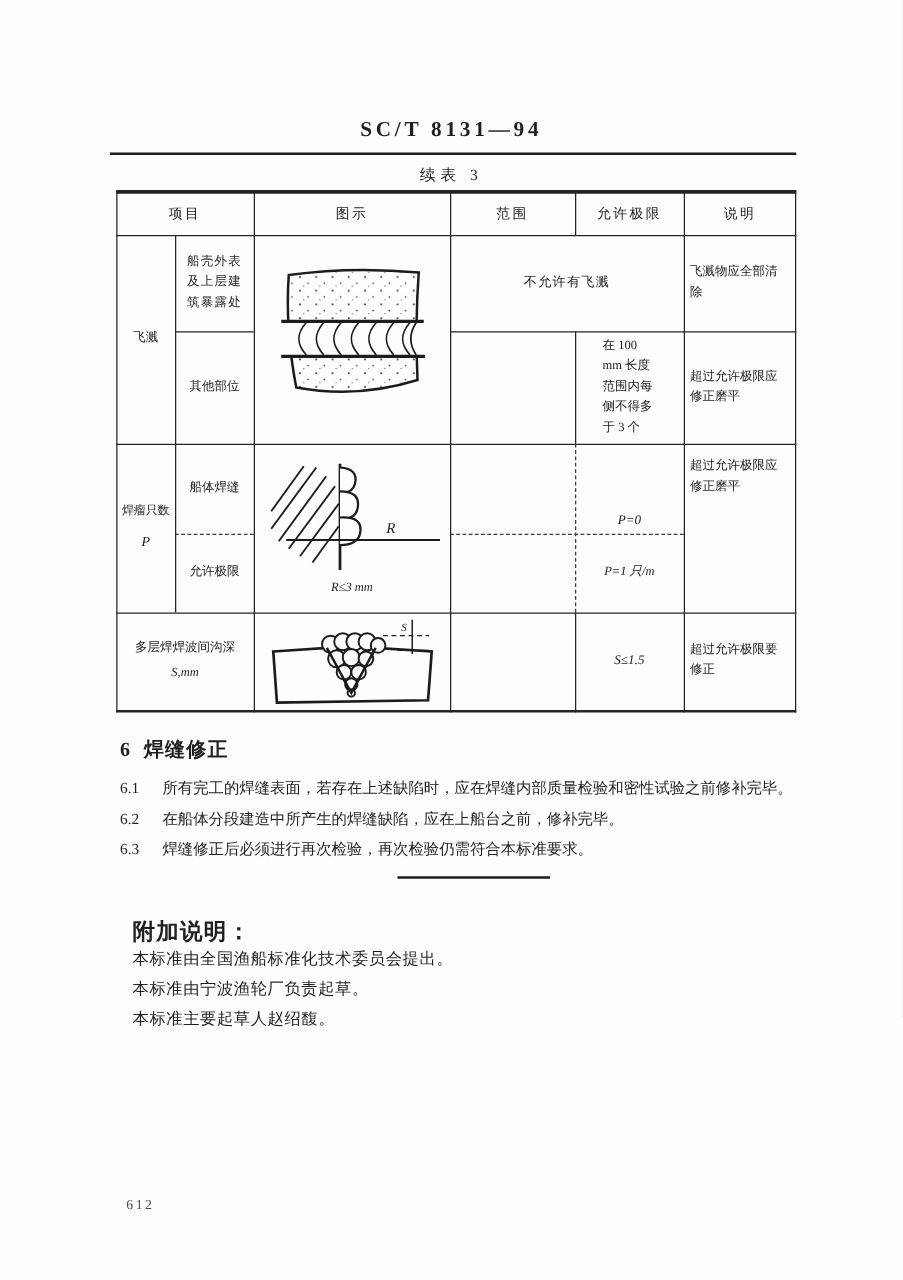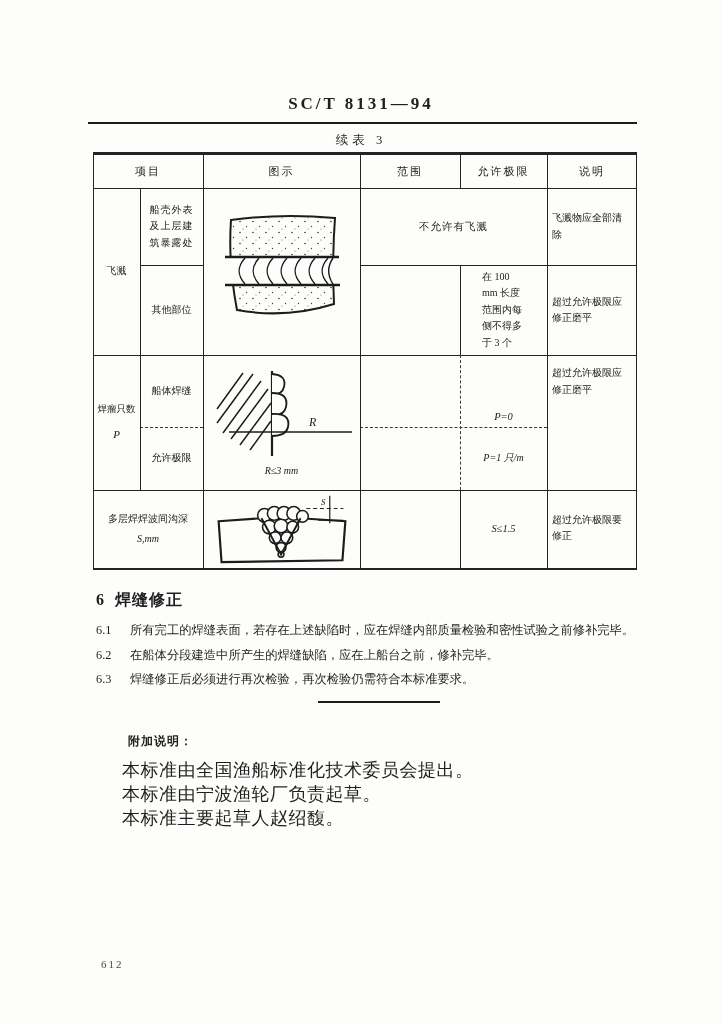--- a/index.html
+++ b/index.html
@@ -27,22 +27,22 @@
   .cell.left{justify-content:flex-start;text-align:left;}
   .cell.col{flex-direction:column;}
   .hdr{font-size:11px;letter-spacing:2px;}
   .math{font-style:italic;}
   .figcap{font-size:10px;margin-top:2px;font-style:italic;}
   
   .sec-heading{left:96px;top:590px;font-size:16px;font-weight:bold;letter-spacing:1px;}
   .clause{position:absolute;left:96px;width:540px;font-size:12.3px;display:flex;line-height:1.45;}
   .clause .num{flex:0 0 34px;}
   .mid-rule{left:318px;top:701px;width:122px;height:2px;background:#1c1c1c;}
-  .appendix-heading{left:128px;top:733px;font-size:12px;font-weight:bold;letter-spacing:1px;}
-  .appendix-line{position:absolute;left:122px;font-size:18px;letter-spacing:0.5px;}
+  .appendix-heading{left:106px;top:733px;font-size:18px;font-weight:bold;letter-spacing:1px;}
+  .appendix-line{position:absolute;left:106px;font-size:13px;letter-spacing:0.5px;}
   .page-number{left:101px;top:958px;font-size:11px;color:#4a4a4a;letter-spacing:2px;}
   svg{display:block;}
 </style>
 </head>
 <body>
 
 <div class="page">
 
   <div class="abs doc-number">SC/T 8131—94</div>
   <div class="abs top-rule"></div>

